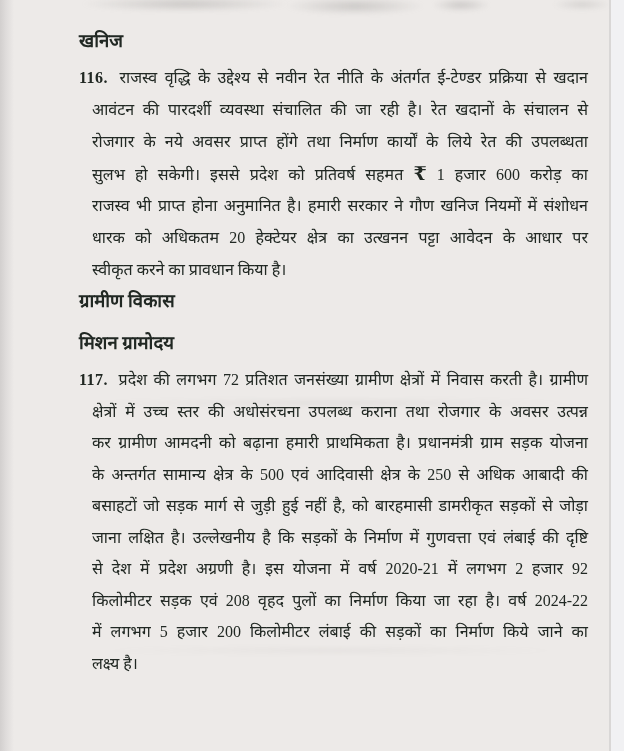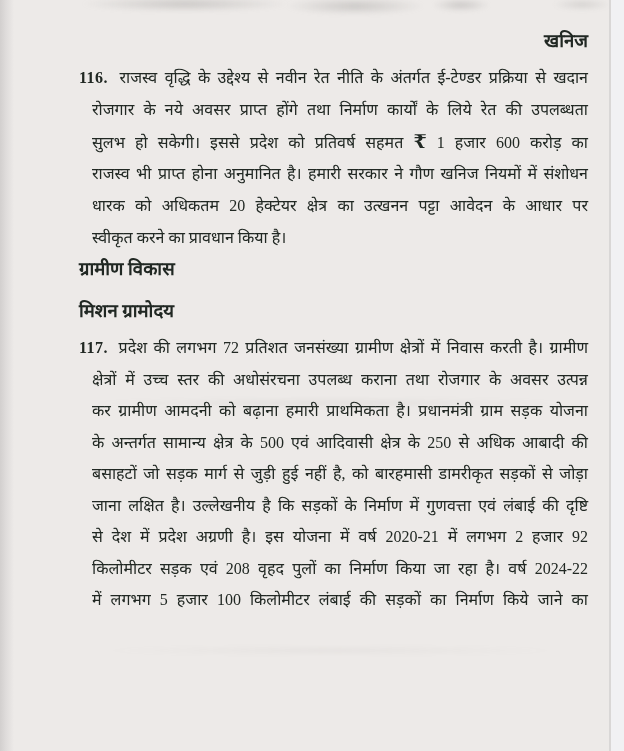--- a/index.html
+++ b/index.html
@@ -48,21 +48,21 @@
     right: 36px;
     top: 24px;
     z-index: 3;
   }
   .heading {
     font-size: 18.5px;
     line-height: 26px;
     font-weight: 700;
     margin: 0;
   }
-  .heading.minerals { margin: 4px 0 8px 0; text-align: right; }
+  .heading.minerals { margin: 4px 0 8px 0; }
   .heading.rural    { margin: 2px 0 16px 0; }
   .heading.mission  { margin: 0 0 8px 0; }
   .para { margin: 0; }
   .line {
     font-size: 16px;
     line-height: 32px;
     height: 32px;
     white-space: nowrap;
     text-align: justify;
     text-align-last: justify;
@@ -100,20 +100,21 @@
 
   <div class="content">
 
     <h2 class="heading minerals">खनिज</h2>
 
     <div class="para para-116">
       <div class="line first">
         <span class="para-number">116.</span>
         <span>राजस्व वृद्धि के उद्देश्य से नवीन रेत नीति के अंतर्गत ई-टेण्डर प्रक्रिया से खदान</span>
       </div>
+      <div class="line cont">आवंटन की पारदर्शी व्यवस्था संचालित की जा रही है। रेत खदानों के संचालन से</div>
       <div class="line cont">रोजगार के नये अवसर प्राप्त होंगे तथा निर्माण कार्यों के लिये रेत की उपलब्धता</div>
       <div class="line cont">
         <span>सुलभ हो सकेगी। इससे प्रदेश को प्रतिवर्ष सहमत</span>
         <span class="rupee">₹</span>
         <span>1 हजार 600 करोड़ का</span>
       </div>
       <div class="line cont">राजस्व भी प्राप्त होना अनुमानित है। हमारी सरकार ने गौण खनिज नियमों में संशोधन</div>
       <div class="line cont">धारक को अधिकतम 20 हेक्टेयर क्षेत्र का उत्खनन पट्टा आवेदन के आधार पर</div>
       <div class="line cont left-end">स्वीकृत करने का प्रावधान किया है।</div>
     </div>
@@ -127,17 +128,18 @@
         <span class="para-number">117.</span>
         <span>प्रदेश की लगभग 72 प्रतिशत जनसंख्या ग्रामीण क्षेत्रों में निवास करती है। ग्रामीण</span>
       </div>
       <div class="line cont">क्षेत्रों में उच्च स्तर की अधोसंरचना उपलब्ध कराना तथा रोजगार के अवसर उत्पन्न</div>
       <div class="line cont">कर ग्रामीण आमदनी को बढ़ाना हमारी प्राथमिकता है। प्रधानमंत्री ग्राम सड़क योजना</div>
       <div class="line cont">के अन्तर्गत सामान्य क्षेत्र के 500 एवं आदिवासी क्षेत्र के 250 से अधिक आबादी की</div>
       <div class="line cont">बसाहटों जो सड़क मार्ग से जुड़ी हुई नहीं है, को बारहमासी डामरीकृत सड़कों से जोड़ा</div>
       <div class="line cont">जाना लक्षित है। उल्लेखनीय है कि सड़कों के निर्माण में गुणवत्ता एवं लंबाई की दृष्टि</div>
       <div class="line cont">से देश में प्रदेश अग्रणी है। इस योजना में वर्ष 2020-21 में लगभग 2 हजार 92</div>
       <div class="line cont">किलोमीटर सड़क एवं 208 वृहद पुलों का निर्माण किया जा रहा है। वर्ष 2024-22</div>
-      <div class="line cont">में लगभग 5 हजार 100 किलोमीटर लंबाई की सड़कों का निर्माण किये जाने का</div>
+      <div class="line cont">में लगभग 5 हजार 200 किलोमीटर लंबाई की सड़कों का निर्माण किये जाने का</div>
+      <div class="line cont left-end">लक्ष्य है।</div>
     </div>
 
   </div>
 </div>
 
 </body></html>

